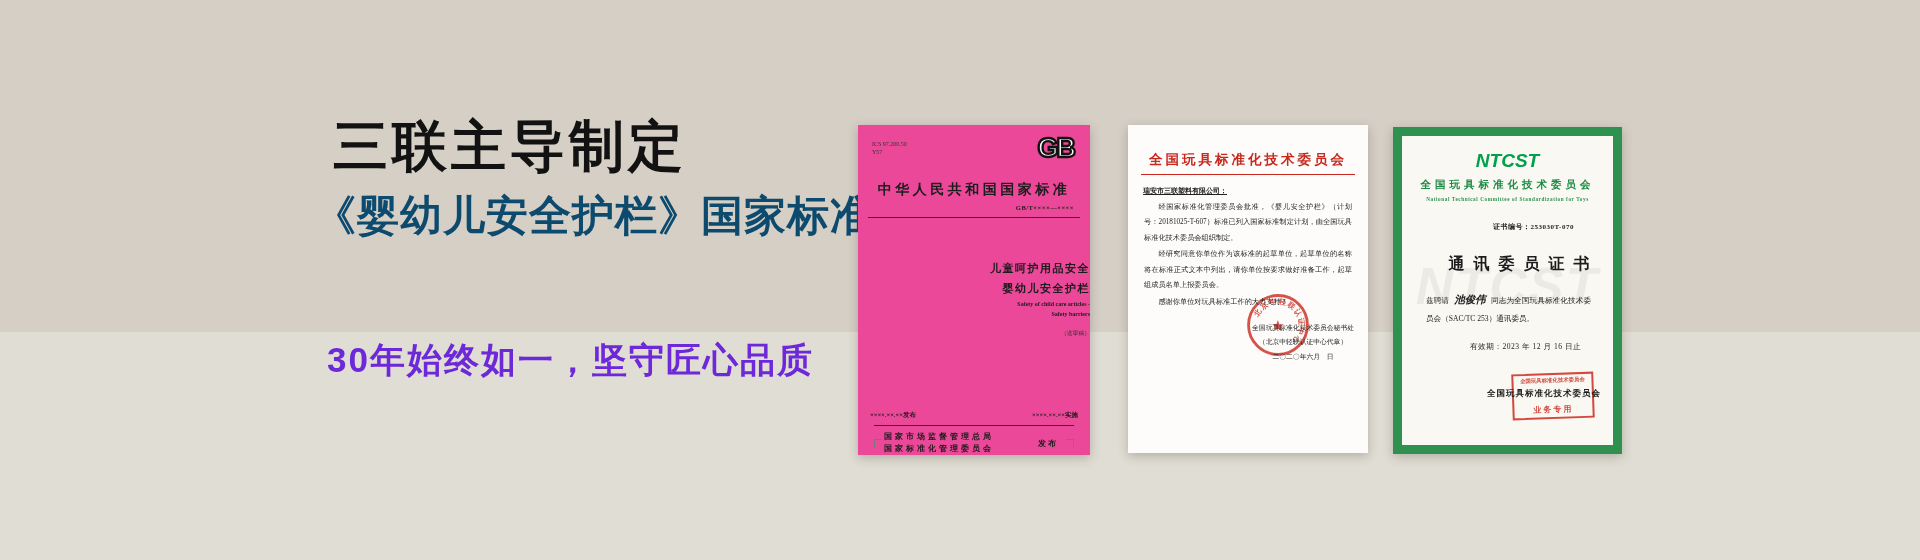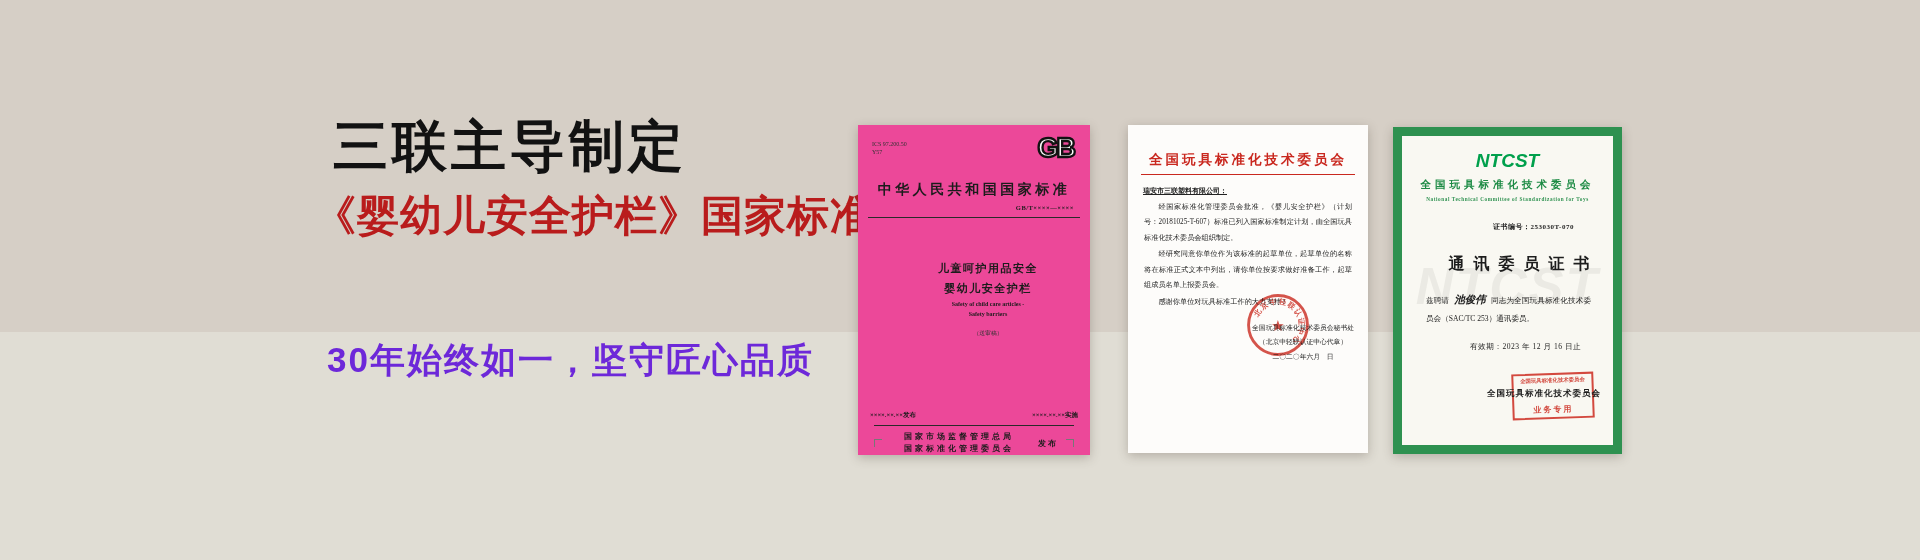--- a/index.html
+++ b/index.html
@@ -4,43 +4,43 @@
 <style>
   html,body{margin:0;padding:0;}
   body{font-family:"Liberation Sans","DejaVu Sans",sans-serif;}
   .banner{position:relative;width:1920px;height:560px;overflow:hidden;background:#d6cfc6;}
   .bg-top{position:absolute;left:0;top:0;width:1920px;height:332px;background:#d6cfc6;}
   .bg-bottom{position:absolute;left:0;top:332px;width:1920px;height:228px;background:#e0ddd4;}
 
   
   .hero{position:absolute;left:0;top:0;}
   .hero-h1{position:absolute;left:333px;top:116px;font-size:55px;line-height:1.1;font-weight:900;color:#121212;letter-spacing:4px;white-space:nowrap;}
-  .hero-h2{position:absolute;left:314px;top:193px;font-size:42px;line-height:1.1;font-weight:900;color:#b91c1c;letter-spacing:1px;white-space:nowrap;}
+  .hero-h2{position:absolute;left:314px;top:193px;font-size:42px;line-height:1.1;font-weight:900;color:#0c4a6e;letter-spacing:1px;white-space:nowrap;}
   .hero-sub{position:absolute;left:327px;top:337px;font-size:35px;font-weight:600;color:#6d28d9;letter-spacing:2px;white-space:nowrap;}
 
   
   .doc{position:absolute;box-shadow:0 3px 10px rgba(70,58,45,.28);}
   .abs{position:absolute;}
-  .ctr{text-align:center;padding-left:28px;}
+  .ctr{text-align:right;padding-left:28px;}
 
   
   .doc-gb{left:858px;top:125px;width:232px;height:330px;background:#ec4899;font-family:"Liberation Serif","DejaVu Serif",serif;color:#1c1c1c;}
   .gb-ics{left:14px;top:16px;font-size:6px;line-height:1.3;color:#333;}
   .gb-logo{right:16px;top:8px;font-size:27px;font-weight:900;font-family:"Liberation Sans","DejaVu Sans",sans-serif;color:#fff;-webkit-text-stroke:2.4px #121212;letter-spacing:-2px;}
   .gb-title{left:0;right:0;top:56px;font-size:14px;font-weight:700;letter-spacing:3.5px;white-space:nowrap;text-align:center;}
   .gb-code{right:16px;top:79px;font-size:6.5px;font-weight:700;letter-spacing:.5px;}
   .gb-rule{left:10px;right:10px;top:92px;border-top:1.6px solid #2a2a2a;height:0;}
   .gb-cn1{left:0;right:0;top:136px;font-size:11px;font-weight:700;letter-spacing:1.5px;}
   .gb-cn2{left:0;right:0;top:156px;font-size:11px;font-weight:700;letter-spacing:1.5px;}
   .gb-en1{left:0;right:0;top:176px;font-size:6px;font-weight:700;}
   .gb-en2{left:0;right:0;top:186px;font-size:6px;font-weight:700;}
   .gb-draft{left:0;right:0;top:204px;font-size:5.8px;color:#333;}
   .gb-dates{left:12px;right:12px;top:286px;display:flex;justify-content:space-between;font-size:6.5px;font-weight:700;}
   .gb-foot{left:16px;right:16px;top:300px;border-top:1.2px solid #2a2a2a;padding-top:5px;display:flex;align-items:center;}
-  .gb-agencies{flex:1;text-align:center;font-size:8px;font-weight:700;letter-spacing:3px;line-height:1.5;white-space:nowrap;}
+  .gb-agencies{flex:1;text-align:left;font-size:8px;font-weight:700;letter-spacing:3px;line-height:1.5;white-space:nowrap;}
   .gb-publish{font-size:8px;font-weight:700;letter-spacing:2px;margin-left:4px;margin-right:6px;}
   .cmark{width:7px;height:7px;}
   .cmark-l{border-left:1px solid #777;border-top:1px solid #777;margin-right:2px;}
   .cmark-r{border-right:1px solid #777;border-top:1px solid #777;margin-left:2px;}
 
   
   .doc-letter{left:1128px;top:125px;width:240px;height:328px;background:#fdfcfa;font-family:"Liberation Serif","DejaVu Serif",serif;color:#222;}
   .lt-title{left:0;right:0;top:26px;text-align:center;font-size:13.5px;font-weight:700;letter-spacing:3px;color:#c9281f;white-space:nowrap;}
   .lt-titlerule{left:13px;right:13px;top:49px;border-top:1.8px solid #c9281f;height:0;}
   .lt-recipient{left:15px;top:61px;font-size:7px;font-weight:700;text-decoration:underline;}

